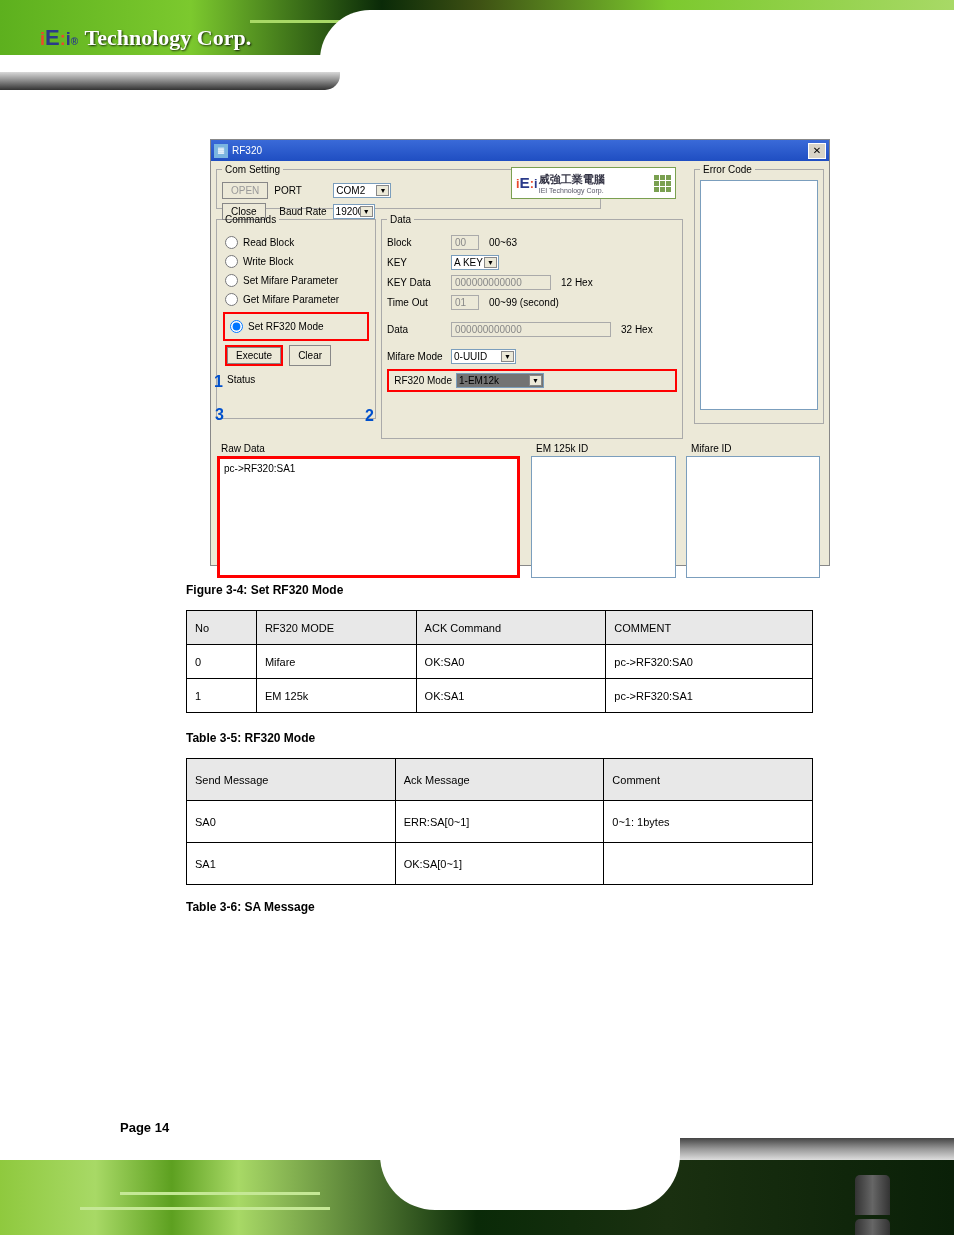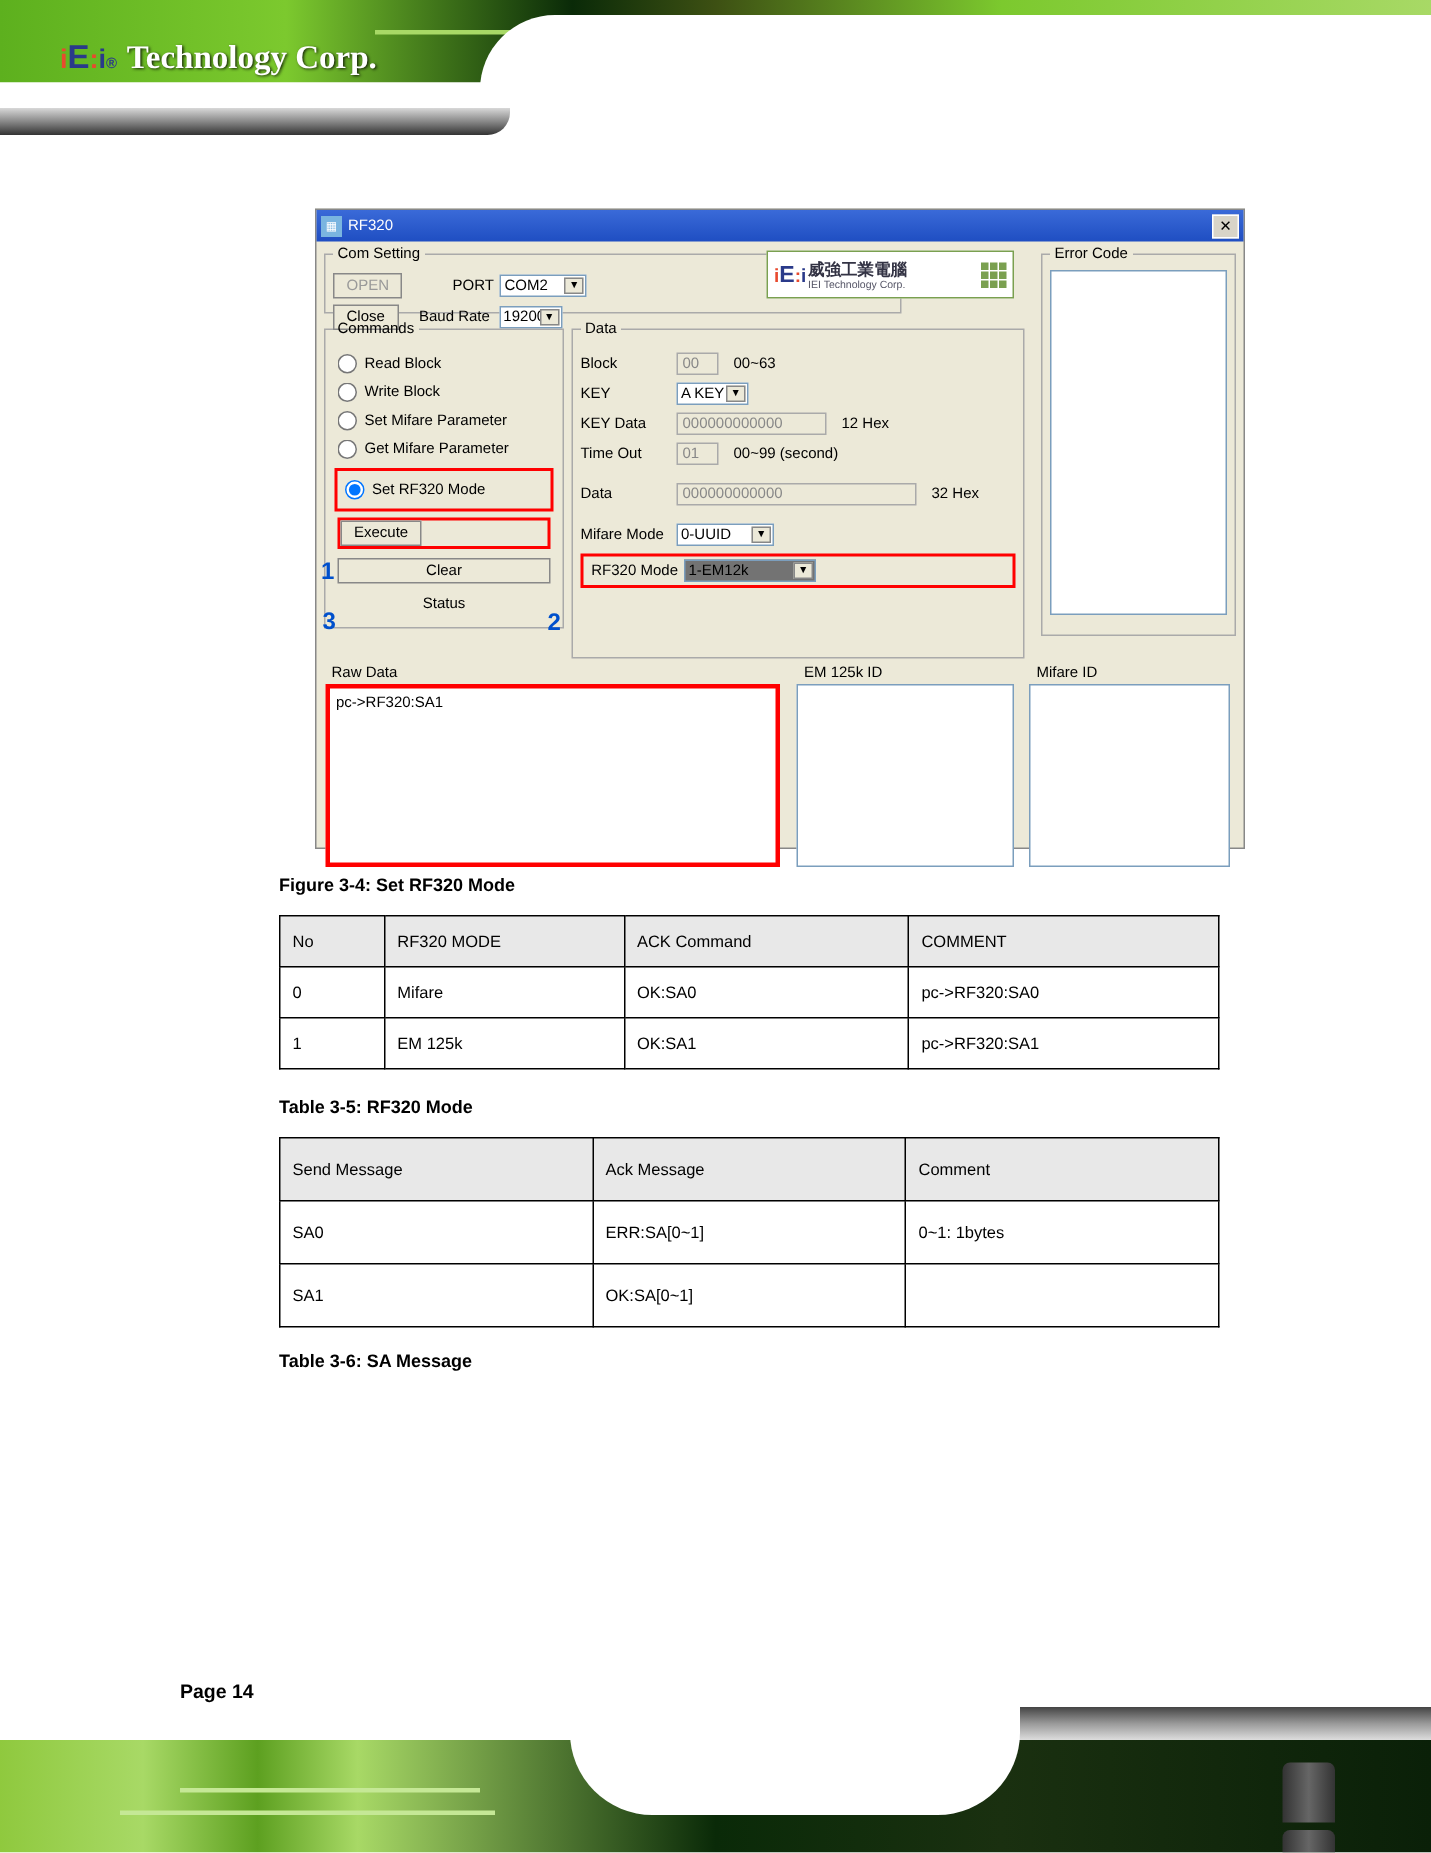--- a/index.html
+++ b/index.html
@@ -46,23 +46,23 @@
     .iei-sq { margin-left: auto; display: grid; grid-template-columns: repeat(3, 5px); grid-template-rows: repeat(3, 5px); gap: 1px; }
     .iei-sq span { background: #7aa050; }
     
     .error-code { top: 3px; right: 5px; width: 130px; height: 260px; }
     .error-inner { width: 100%; height: 230px; background: #fff; border: 1px solid #7b9ebd; }
     
     .commands { top: 53px; left: 5px; width: 160px; height: 205px; }
     .commands label { display: flex; align-items: center; gap: 5px; margin: 6px 3px; font-size: 10px; white-space: nowrap; }
     .commands input[type="radio"] { margin: 0; }
     .cmd-highlight { border: 2px solid #f00; padding: 0 2px; margin: 2px 1px; }
-    .cmd-btns { display: flex; gap: 6px; margin: 4px 3px; flex-direction: column; }
+    .cmd-btns { display: flex; gap: 6px; margin: 4px 3px; }
     .cmd-btns .winbtn { padding: 2px 8px; }
-    .status-label { margin: 8px 5px; display: block; text-align: center; }
+    .status-label { margin: 8px 5px; display: block; }
     
     .callout { position: absolute; font-size: 16px; font-weight: bold; color: #0050cc; font-family: Arial; }
     .c1 { top: 148px; left: -3px; }
     .c2 { top: 218px; left: 140px; }
     .c3 { top: 181px; left: -2px; }
     
     .data-group { top: 53px; left: 170px; width: 302px; height: 225px; }
     .data-row { display: flex; align-items: center; margin: 5px 0; gap: 4px; }
     .data-row .field-label { width: 60px; font-size: 10px; }
     .wininput { background: #ece9d8; border: 1px solid #aaa; font-size: 10px; padding: 1px 3px; color: #888; }
@@ -150,21 +150,21 @@
     <div class="titlebar-close">✕</div>
   </div>
   <div class="win-body">
 
     <fieldset class="com-setting">
       <legend>Com Setting</legend>
       <div class="com-inner">
         <button class="winbtn disabled">OPEN</button>
         <div style="display:flex;flex-direction:column;gap:3px;">
           <div style="display:flex;align-items:center;gap:4px;">
-            <span class="field-label" style="width:55px;text-align:right;">PORT</span>
+            <span class="field-label" style="width:55px;text-align:left;">PORT</span>
             <span class="select-wrap"><input class="winselect" style="width: 58px;" value="COM2"></span>
           </div>
         </div>
       </div>
       <div class="com-inner" style="margin-top:2px;">
         <button class="winbtn">Close</button>
         <span class="field-label" style="width:55px;text-align:right;">Baud Rate</span>
         <span class="select-wrap"><input class="winselect" style="width: 42px;" value="19200"></span>
       </div>
     </fieldset>

